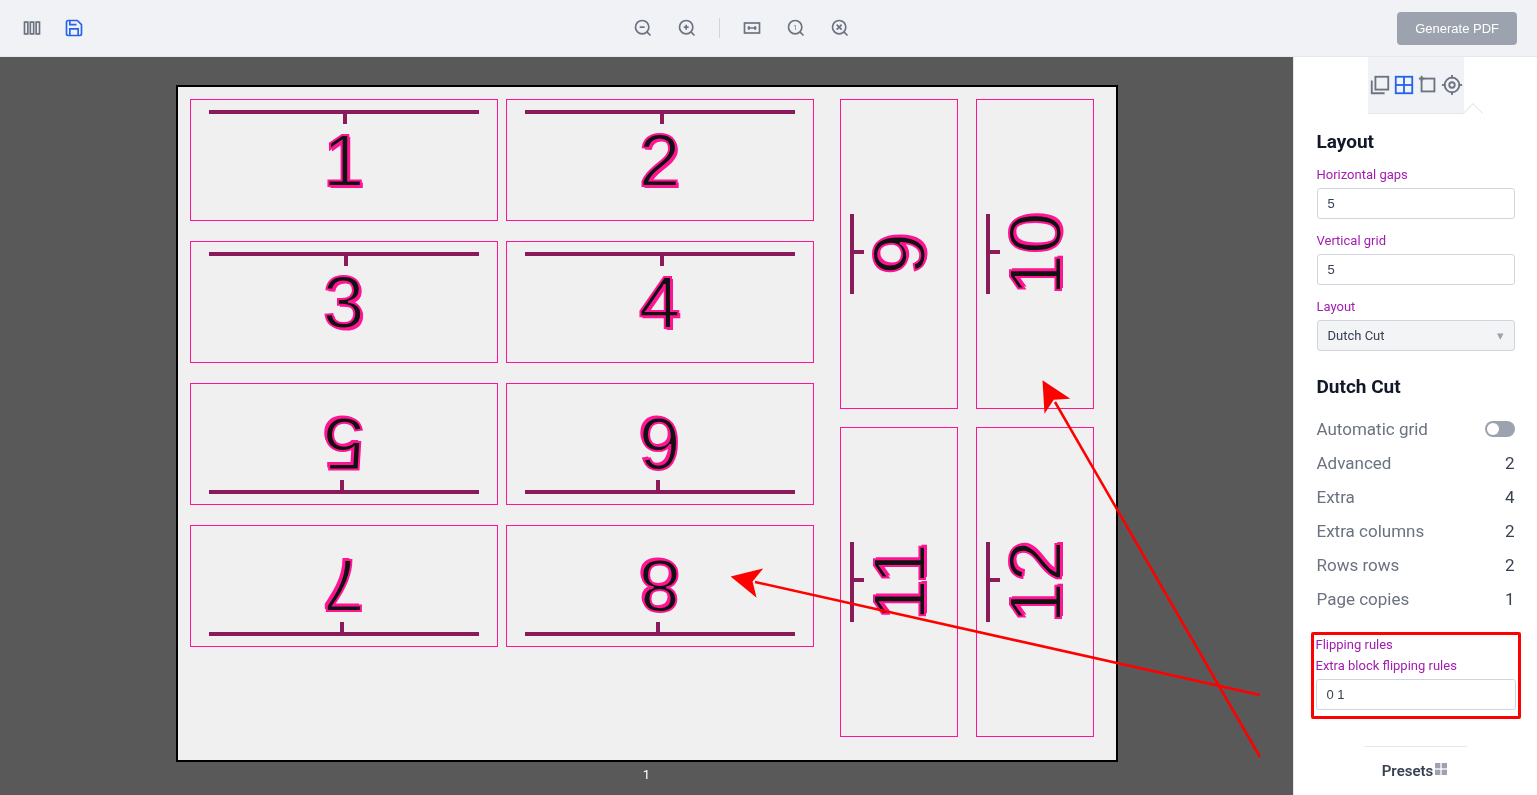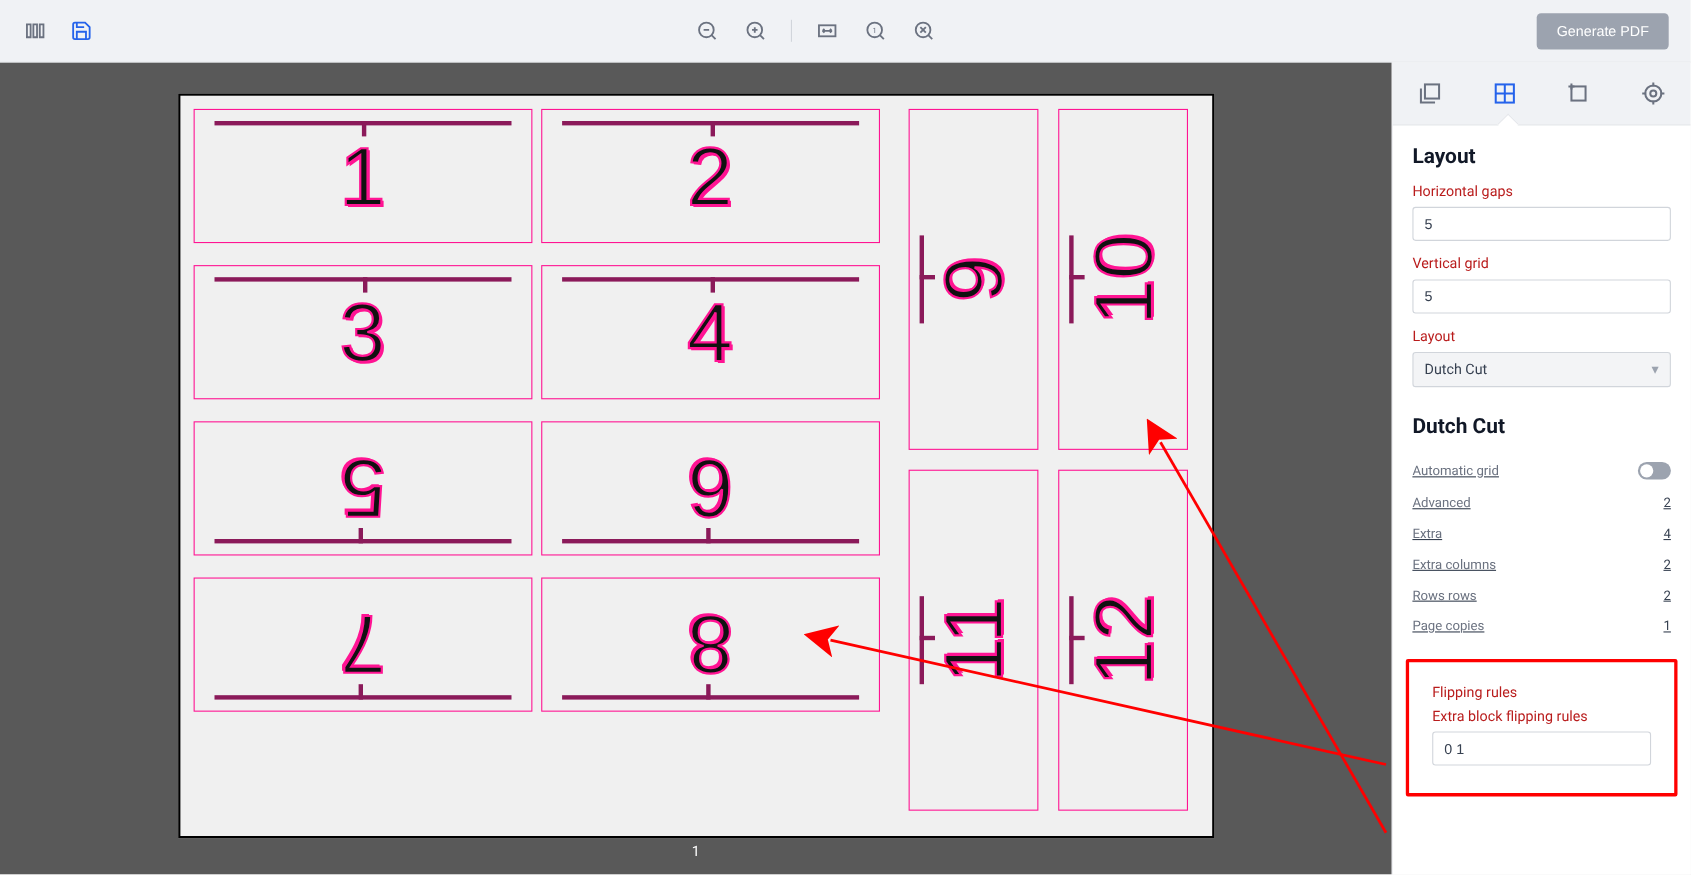--- a/index.html
+++ b/index.html
@@ -77,25 +77,26 @@
   position: absolute;
   border-color: #8b1a5a;
   border-style: solid;
 }
 .flip180 { transform: rotate(180deg); }
 .rot-90 { transform: rotate(-90deg); }
 
 .arrow { position: absolute; pointer-events: none; }
 
 .right-panel {
-  width: 272px;
+  width: 244px;
   background: #fff;
   display: flex;
   flex-direction: column;
   border-left: 1px solid #e5e7eb;
+  align-items: center;
 }
 .tabstrip {
   height: 57px;
   background: #f0f2f5;
   display: flex;
   align-items: center;
   justify-content: space-around;
   border-bottom: 1px solid #e6e8eb;
   position: relative;
 }
@@ -108,21 +109,21 @@
   width: 14px; height: 14px;
   background: #fff;
   border-left: 1px solid #e5e7eb;
   border-top: 1px solid #e5e7eb;
   transform: rotate(45deg);
 }
 
 .panel-scroll { flex: 1; overflow-y: auto; padding: 16px 18px; }
 
 .section-title { font-size: 19px; font-weight: 700; color: #111827; margin-bottom: 14px; }
-.field-label { font-size: 13px; color: #b91c1c; margin-bottom: 6px; }
+.field-label { font-size: 13px; color: #a21caf; margin-bottom: 6px; }
 .text-input {
   width: 100%;
   border: 1px solid #d1d5db;
   border-radius: 3px;
   padding: 7px 10px;
   font-size: 13px;
   color: #374151;
   margin-bottom: 14px;
 }
 .select-input {
@@ -133,34 +134,34 @@
   padding: 7px 10px;
   font-size: 13px;
   color: #374151;
   display: flex;
   justify-content: space-between;
   align-items: center;
   cursor: pointer;
   margin-bottom: 24px;
 }
 
-.kv-row { display: flex; justify-content: space-between; align-items: center; padding: 7px 0; font-size: 12px; color: #374151; text-decoration: underline; }
+.kv-row { display: flex; justify-content: space-between; align-items: center; padding: 7px 0; font-size: 17px; color: #374151; }
 .kv-row .k { color: #6b7280; }
 .kv-row .v { color: #374151; }
 
 .toggle {
   width: 30px; height: 16px; background: #9ca3af; border-radius: 8px; position: relative;
 }
 .toggle::after { content:""; position:absolute; left:2px; top:2px; width:12px; height:12px; background:#fff; border-radius:50%; }
 
 .highlight-box {
   border: 3px solid #ff0000;
   border-radius: 2px;
   margin: -4px -6px 14px -6px;
-  padding: 21px;
+  padding: 2px;
 }
 
 .presets-row {
   display: flex; justify-content: space-between; align-items: center;
   padding: 14px 18px; border-top: 1px solid #e5e7eb; font-size: 15px; font-weight: 600; color: #374151;
 }
 .grid-icon { color: #9ca3af; cursor: pointer; }
 
 .sec-gap { height: 20px; }
 </style>
@@ -398,16 +399,27 @@
 
         <div class="sec-gap"></div>
 
         <div class="highlight-box">
           <div class="field-label">Flipping rules</div>
           <div class="field-label">Extra block flipping rules</div>
           <input class="text-input" style="margin-bottom: 4px;" value="0 1">
         </div>
       </div>
 
+      <div class="presets-row">
+        <span>Presets</span>
+        <span class="grid-icon">
+          <svg width="16" height="16" viewBox="0 0 24 24" fill="currentColor">
+              <rect x="3" y="3" width="8" height="8"></rect>
+              <rect x="13" y="3" width="8" height="8"></rect>
+              <rect x="3" y="13" width="8" height="8"></rect>
+              <rect x="13" y="13" width="8" height="8"></rect>
+            </svg>
+        </span>
+      </div>
     </div>
 
   </div>
 </div>
 
 </body></html>

